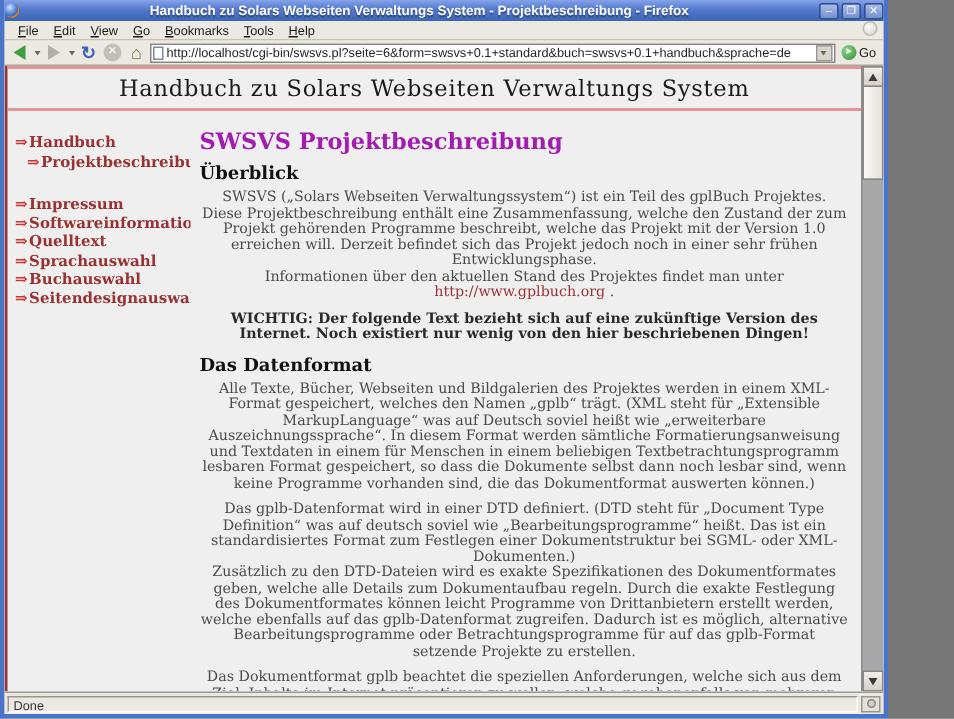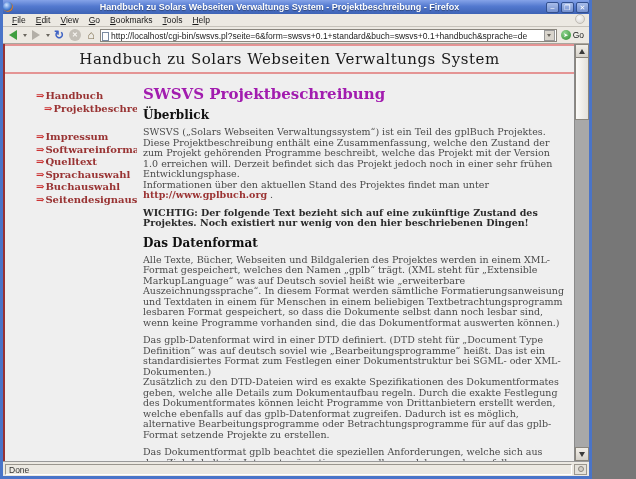--- a/index.html
+++ b/index.html
@@ -53,21 +53,21 @@
   }
   .tool-ic{width:14px;height:13px;display:flex;align-items:center;justify-content:center;flex:0 0 auto;}
   .arrow-left{width:0;height:0;border-style:solid;border-width:5px 8px 5px 0;border-color:transparent #3f9e3f transparent transparent;}
   .arrow-right{width:0;height:0;border-style:solid;border-width:5px 0 5px 8px;border-color:transparent transparent transparent #b3afa7;}
   .mini-caret{width:0;height:0;border-style:solid;border-width:3px 2.5px 0 2.5px;border-color:#6a665e transparent transparent transparent;margin-left:1px;}
   .reload-g{color:#3f63c4;font-size:12px;line-height:12px;font-weight:bold;}
   .stop-g{width:12px;height:12px;border-radius:50%;background:#c3bfb7;color:#f6f4f0;font-size:7px;line-height:12px;text-align:center;font-weight:bold;}
   .home-g{color:#7a6a4a;font-size:12px;line-height:12px;}
   .urlbar{
     flex:1;height:13px;background:#fff;border:1px solid #8a867e;
-    display:flex;align-items:flex-end;padding:0 1px;gap:2px;min-width:0;
+    display:flex;align-items:center;padding:0 1px;gap:2px;min-width:0;
   }
   .doc-ic{width:7px;height:9px;background:#fdfdfd;border:1px solid #7a8aa0;flex:0 0 7px;}
   .url-text{flex:1;font-size:8.5px;color:#222;white-space:nowrap;overflow:hidden;}
   .url-drop{width:11px;height:11px;background:#d8d4cc;border:1px solid #999;flex:0 0 11px;
     display:flex;align-items:center;justify-content:center;}
   .url-drop .mini-caret{margin:0;}
   .go-box{display:flex;align-items:center;gap:2px;padding:0 2px;flex:0 0 auto;}
   .go-circle{width:10px;height:10px;border-radius:50%;background:radial-gradient(circle at 35% 30%,#8fd48f,#2e8c2e);
     color:#fff;font-size:6px;line-height:10px;text-align:center;}
   .go-label{font-size:8.5px;color:#1a1a1a;}
@@ -78,33 +78,33 @@
     display:flex;flex-direction:column;overflow:hidden;
     font-family:"DejaVu Serif","Liberation Serif",serif;
   }
   .page-header{
     flex:0 0 auto;border-top:2px solid #e49494;border-bottom:2px solid #e49494;
     text-align:center;padding:3px 0 4px 0;
   }
   .page-header-title{font-size:15px;color:#1a1a1a;letter-spacing:.5px;white-space:nowrap;}
   .page-body{flex:1;display:flex;overflow:hidden;min-height:0;}
   
-  .sidebar{flex:0 0 122px;padding:16px 2px 0 21px;font-size:10px;font-weight:bold;line-height:12.5px;overflow:hidden;margin-left:10px;}
+  .sidebar{flex:0 0 122px;padding:16px 2px 0 5px;font-size:10px;font-weight:bold;line-height:12.5px;overflow:hidden;}
   .nav-link{color:#993333;white-space:nowrap;cursor:pointer;text-decoration:none;display:block;}
   .nav-link .arr{color:#cc3333;font-weight:bold;margin-right:1px;}
   .nav-link.indent{margin-left:8px;}
   .nav-gap{height:16px;}
   
   .content{flex:1;min-width:0;padding:12px 8px 0 6px;overflow:hidden;color:#4a4a4a;font-size:9.5px;line-height:10.5px;}
   .content h1{margin:0 0 5px 0;font-size:15px;line-height:17px;color:#a21caf;}
   .content h2{margin:0 0 5px 0;font-size:12px;line-height:14px;color:#111;}
   .content h3{margin:0 0 5px 0;font-size:11px;line-height:12px;color:#222;}
-  .para{margin:0 0 7px 0;}
+  .para{margin:0 0 7px 0;text-align:center;}
   .para.bold{font-weight:bold;color:#2a2a2a;}
-  .ext-link{color:#9a3232;font-weight:bold;text-decoration:none;cursor:pointer;}
+  .ext-link{color:#9a3232;font-weight:normal;text-decoration:none;cursor:pointer;}
   
   .scrollbar{flex:0 0 15px;background:#a8a8a8;display:flex;flex-direction:column;border-left:1px solid #8a8a8a;}
   .sb-btn{flex:0 0 14px;background:linear-gradient(180deg,#f2efe9,#d5d1c9);border:1px solid #8a867e;
     display:flex;align-items:center;justify-content:center;}
   .sb-up-glyph{width:0;height:0;border-style:solid;border-width:0 3.5px 5px 3.5px;border-color:transparent transparent #3a3a3a transparent;}
   .sb-down-glyph{width:0;height:0;border-style:solid;border-width:5px 3.5px 0 3.5px;border-color:#3a3a3a transparent transparent transparent;}
   .sb-thumb{flex:0 0 62px;background:linear-gradient(90deg,#fbfaf8,#e4e1da);border:1px solid #8a867e;border-top:none;}
   .sb-track{flex:1;}
   
   .statusbar{
@@ -199,21 +199,21 @@
         </div>
 
         <div class="content">
           <h1>SWSVS Projektbeschreibung</h1>
           <h2>Überblick</h2>
           <div class="para">
             <div>SWSVS („Solars Webseiten Verwaltungssystem“) ist ein Teil des gplBuch Projektes.</div>
             <div>Diese Projektbeschreibung enthält eine Zusammenfassung, welche den Zustand der zum Projekt gehörenden Programme beschreibt, welche das Projekt mit der Version 1.0 erreichen will. Derzeit befindet sich das Projekt jedoch noch in einer sehr frühen Entwicklungsphase.</div>
             <div><span>Informationen über den aktuellen Stand des Projektes findet man unter </span><a class="ext-link">http://www.gplbuch.org</a><span> .</span></div>
           </div>
-          <div class="para bold">WICHTIG: Der folgende Text bezieht sich auf eine zukünftige Zustand des Projektes. Noch existiert nur wenig von den hier beschriebenen Dingen!</div>
+          <div class="para bold">WICHTIG: Der folgende Text bezieht sich auf eine zukünftige Version des Internet. Noch existiert nur wenig von den hier beschriebenen Dingen!</div>
           <h2>Das Datenformat</h2>
           <div class="para">Alle Texte, Bücher, Webseiten und Bildgalerien des Projektes werden in einem XML-Format gespeichert, welches den Namen „gplb“ trägt. (XML steht für „Extensible MarkupLanguage“ was auf Deutsch soviel heißt wie „erweiterbare Auszeichnungssprache“. In diesem Format werden sämtliche Formatierungsanweisung und Textdaten in einem für Menschen in einem beliebigen Textbetrachtungsprogramm lesbaren Format gespeichert, so dass die Dokumente selbst dann noch lesbar sind, wenn keine Programme vorhanden sind, die das Dokumentformat auswerten können.)</div>
           <div class="para">
             <div>Das gplb-Datenformat wird in einer DTD definiert. (DTD steht für „Document Type Definition“ was auf deutsch soviel wie „Bearbeitungsprogramme“ heißt. Das ist ein standardisiertes Format zum Festlegen einer Dokumentstruktur bei SGML- oder XML-Dokumenten.)</div>
             <div>Zusätzlich zu den DTD-Dateien wird es exakte Spezifikationen des Dokumentformates geben, welche alle Details zum Dokumentaufbau regeln. Durch die exakte Festlegung des Dokumentformates können leicht Programme von Drittanbietern erstellt werden, welche ebenfalls auf das gplb-Datenformat zugreifen. Dadurch ist es möglich, alternative Bearbeitungsprogramme oder Betrachtungsprogramme für auf das gplb-Format setzende Projekte zu erstellen.</div>
           </div>
           <div class="para">
             <div>Das Dokumentformat gplb beachtet die speziellen Anforderungen, welche sich aus dem Ziel, Inhalte im Internet präsentieren zu wollen, welche gegebenenfalls von mehreren Autoren zusammengetragen werden und sowohl aktuell gehalten werden können, als auch zitierfähig sein sollen.</div>
 
           </div>

